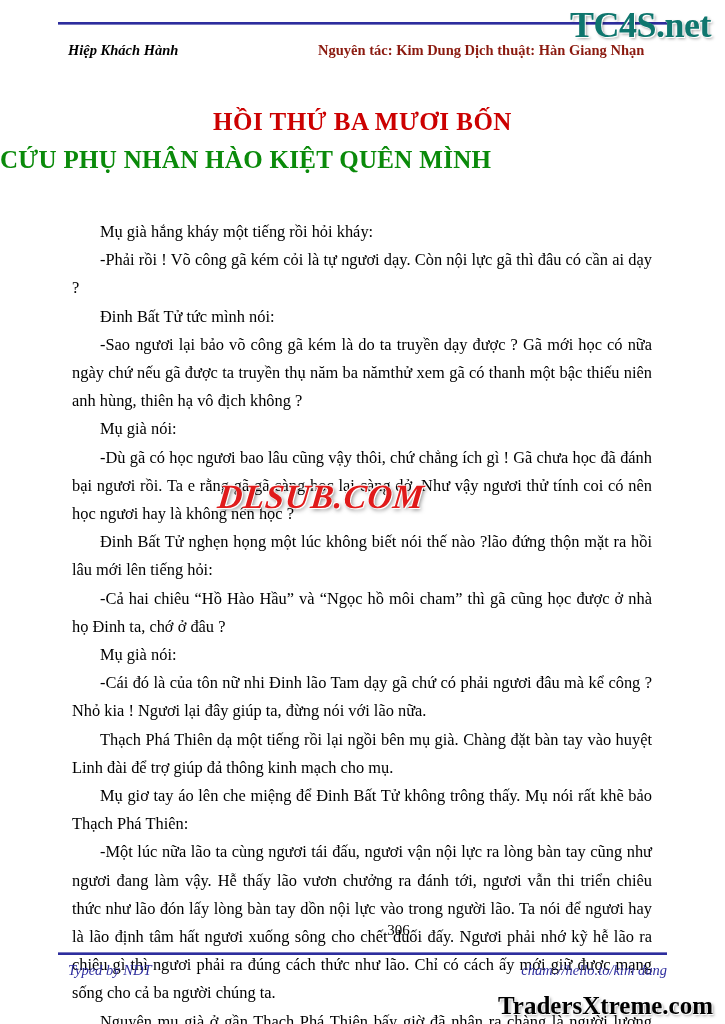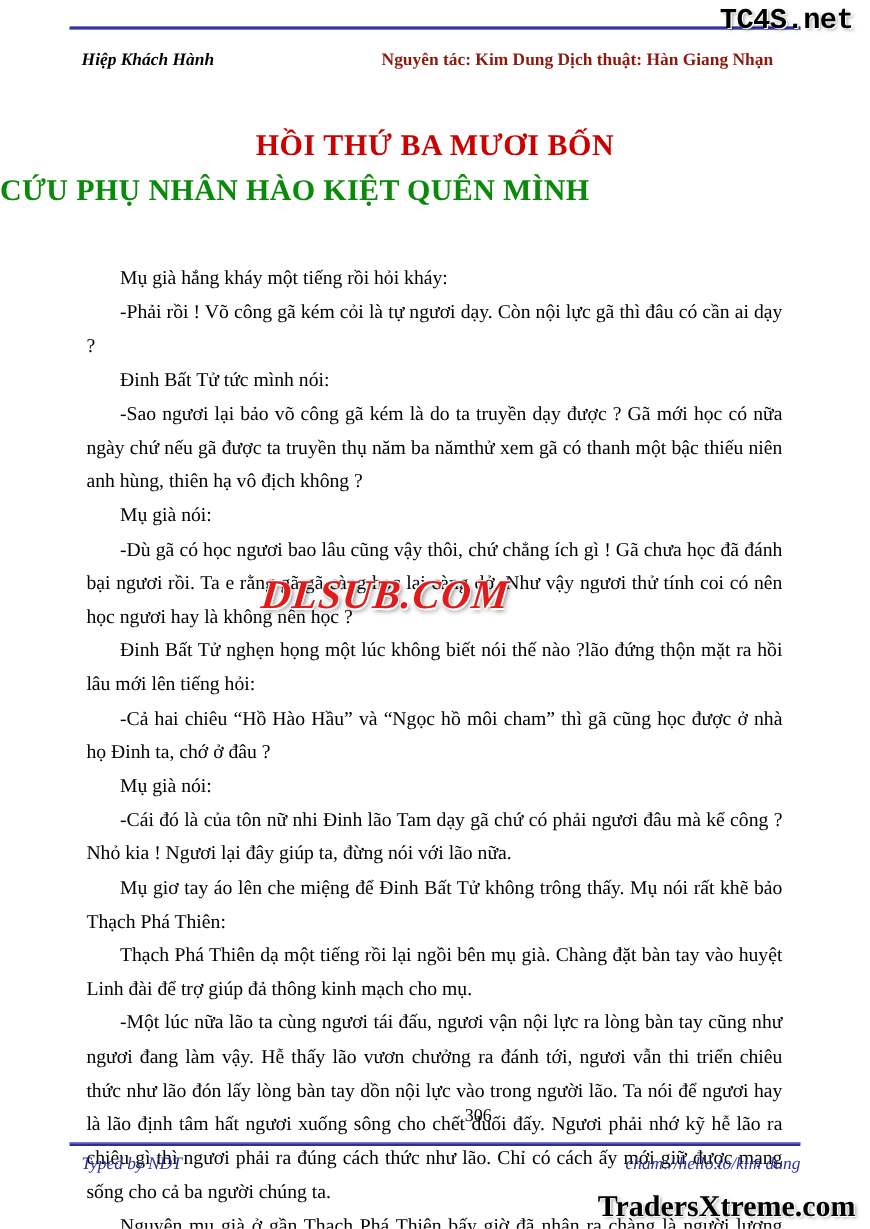--- a/index.html
+++ b/index.html
@@ -19,25 +19,25 @@
     position: absolute;
     inset: 0;
     background: #ffffff;
   }
 
   
   .tc4s {
     position: absolute;
     top: 4px;
     right: 14px;
-    font-family: Liberation Mono, monospace;
-    font-size: 24px;
+    font-family: Liberation Serif, serif;
+    font-size: 36px;
     font-weight: bold;
     letter-spacing: -0.5px;
-    color: #000000;
+    color: #0f766e;
     text-shadow:
       1px 1px 0 #ffffff,
       2px 2px 3px rgba(0,0,0,0.35);
     z-index: 40;
   }
 
   
   .header {
     position: absolute;
     top: 42px;
@@ -213,22 +213,22 @@
     <p>Mụ già hắng kháy một tiếng rồi hỏi kháy:</p>
     <p>-Phải rồi ! Võ công gã kém cỏi là tự ngươi dạy. Còn nội lực gã thì đâu có cần ai dạy ?</p>
     <p>Đinh Bất Tử tức mình nói:</p>
     <p>-Sao ngươi lại bảo võ công gã kém là do ta truyền dạy được ? Gã mới học có nữa ngày chứ nếu gã được ta truyền thụ năm ba nămthử xem gã có thanh một bậc thiếu niên anh hùng, thiên hạ vô địch không ?</p>
     <p>Mụ già nói:</p>
     <p>-Dù gã có học ngươi bao lâu cũng vậy thôi, chứ chẳng ích gì ! Gã chưa học đã đánh bại ngươi rồi. Ta e rằng gã gã càng học lại càng dở. Như vậy ngươi thử tính coi có nên học ngươi hay là không nên học ?</p>
     <p>Đinh Bất Tử nghẹn họng một lúc không biết nói thế nào ?lão đứng thộn mặt ra hồi lâu mới lên tiếng hỏi:</p>
     <p>-Cả hai chiêu “Hồ Hào Hầu” và “Ngọc hồ môi cham” thì gã cũng học được ở nhà họ Đinh ta, chớ ở đâu ?</p>
     <p>Mụ già nói:</p>
     <p>-Cái đó là của tôn nữ nhi Đinh lão Tam dạy gã chứ có phải ngươi đâu mà kể công ? Nhỏ kia ! Ngươi lại đây giúp ta, đừng nói với lão nữa.</p>
+    <p>Thạch Phá Thiên dạ một tiếng rồi lại ngồi bên mụ già. Chàng đặt bàn tay vào huyệt Linh đài để trợ giúp đả thông kinh mạch cho mụ.</p>
     <p>Mụ giơ tay áo lên che miệng để Đinh Bất Tử không trông thấy. Mụ nói rất khẽ bảo Thạch Phá Thiên:</p>
-    <p>Thạch Phá Thiên dạ một tiếng rồi lại ngồi bên mụ già. Chàng đặt bàn tay vào huyệt Linh đài để trợ giúp đả thông kinh mạch cho mụ.</p>
     <p>-Một lúc nữa lão ta cùng ngươi tái đấu, ngươi vận nội lực ra lòng bàn tay cũng như ngươi đang làm vậy. Hễ thấy lão vươn chưởng ra đánh tới, ngươi vẫn thi triển chiêu thức như lão đón lấy lòng bàn tay dồn nội lực vào trong người lão. Ta nói để ngươi hay là lão định tâm hất ngươi xuống sông cho chết đuối đấy. Ngươi phải nhớ kỹ hễ lão ra chiêu gì thì ngươi phải ra đúng cách thức như lão. Chỉ có cách ấy mới giữ được mạng sống cho cả ba người chúng ta.</p>
     <p>Nguyên mụ già ở gần Thạch Phá Thiên bấy giờ đã nhận ra chàng là người lương thiện. Mụ e rằng nếu khuyên chàng chỉ giữ bản thân thì sợ chàng không chịu theo đúng như lời dặn của mình, nên mụ mới bảo chàng “giữ mạng sống cho ba người</p>
   </div>
 
   <div class="dlsub">DLSUB.COM</div>
 
   <div class="page-number">306</div>
 
   <div class="footer-rule"></div>
   <div class="footer">

